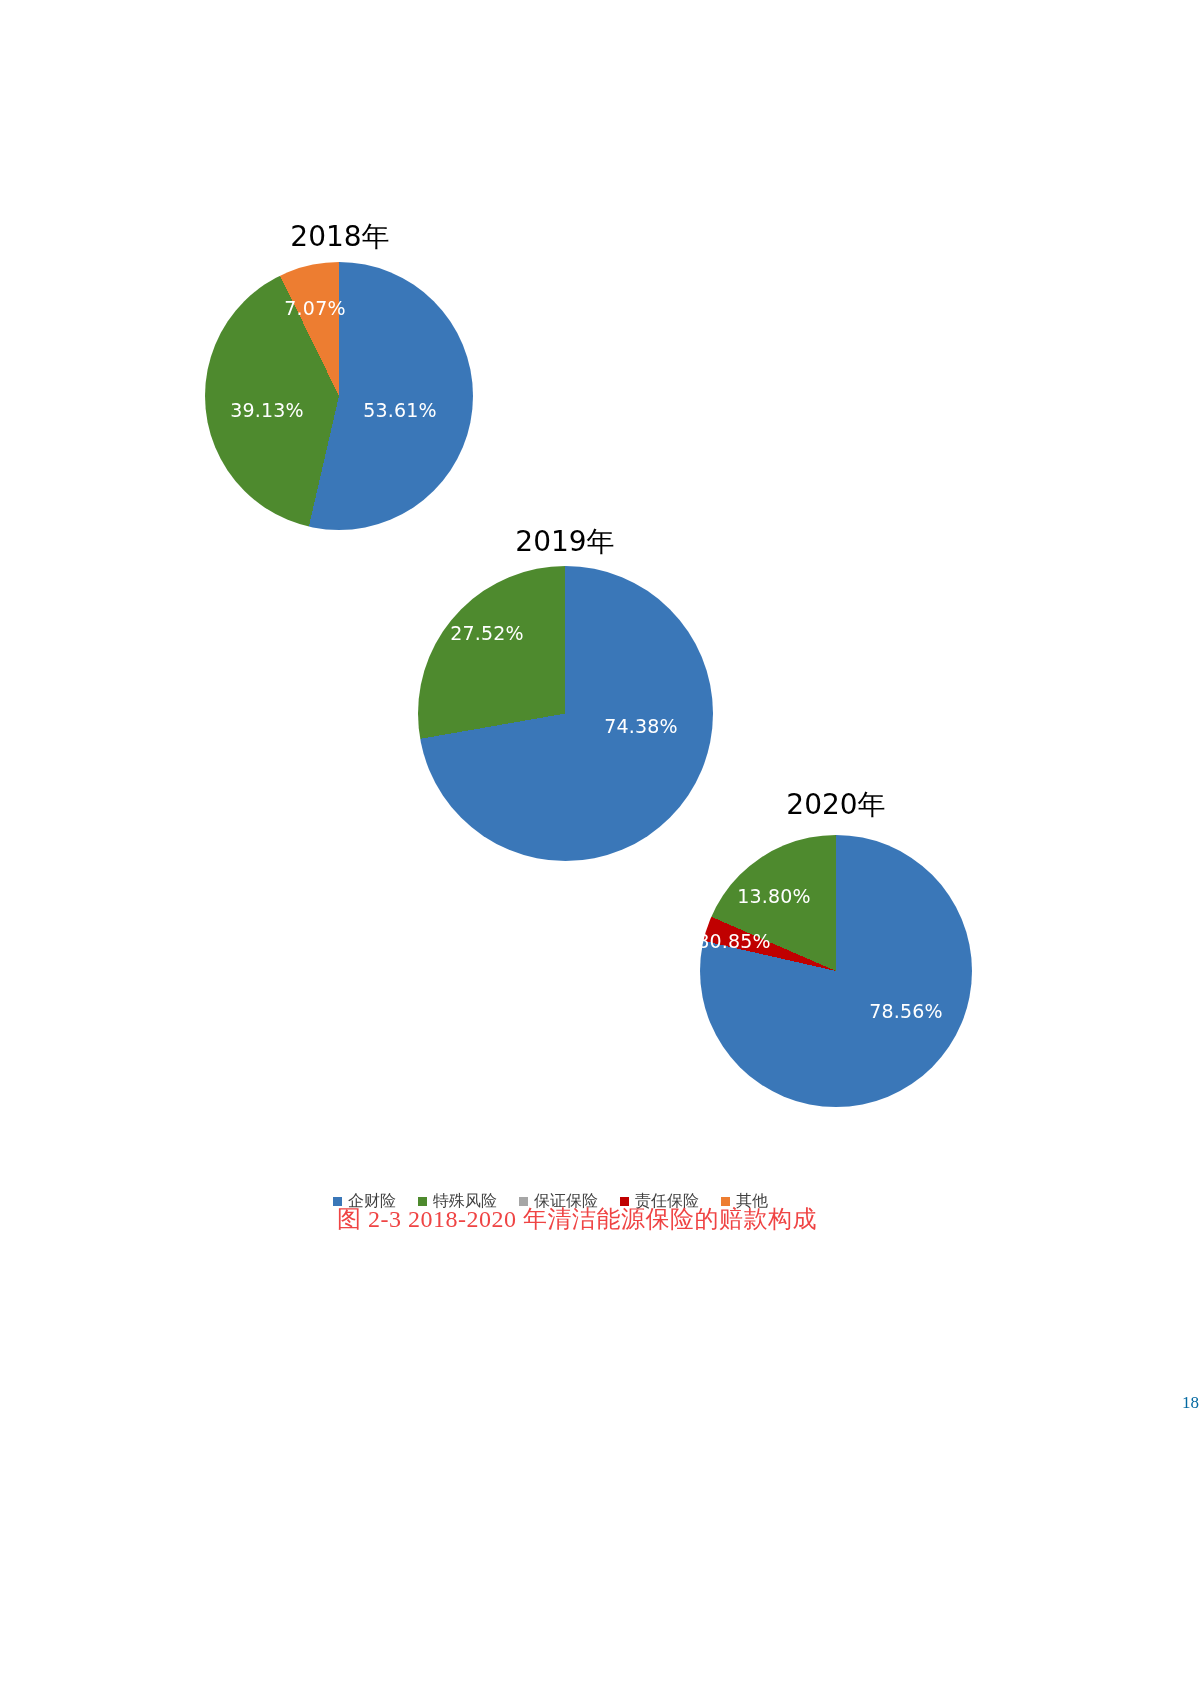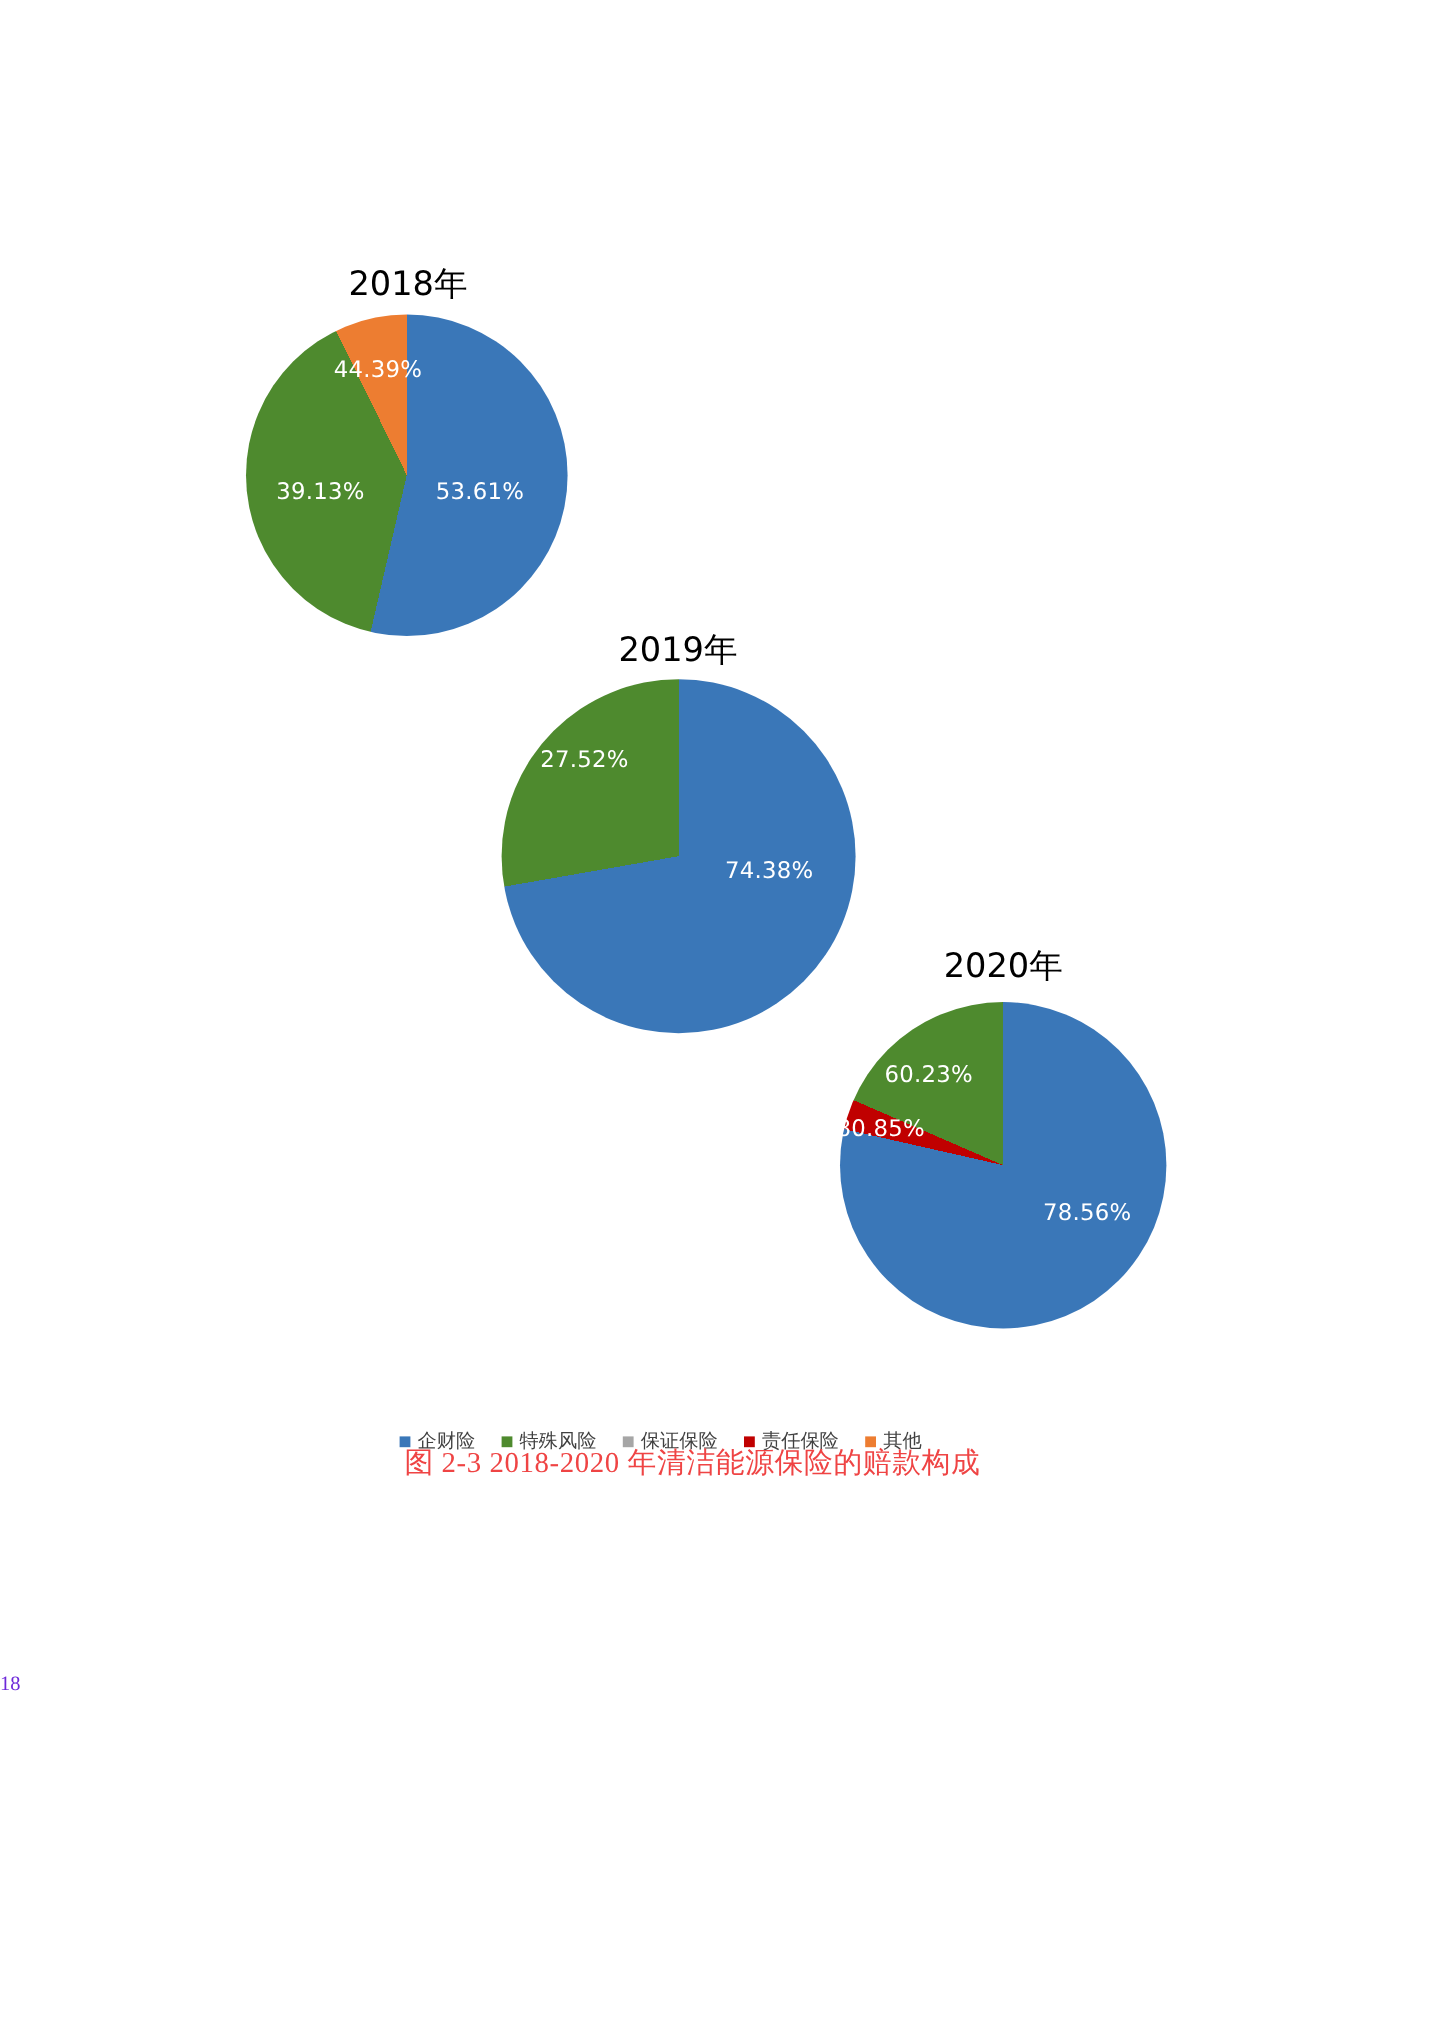--- a/index.html
+++ b/index.html
@@ -83,42 +83,42 @@
     position: absolute;
     font-family: "Liberation Serif", serif;
     font-size: 24px;
     color: #ef4444;
     white-space: nowrap;
     letter-spacing: 0.5px;
   }
   .page-number {
     position: absolute;
     width: 100%;
-    text-align: left;
+    text-align: right;
     font-family: "Liberation Serif", serif;
     font-size: 17px;
-    color: #6d28d9;
+    color: #0369a1;
   }
 </style>
 </head>
 <body>
 
 <div class="page">
 
   <div class="pie-block" style="left:205px; top:218px; width:270px; height:320px;">
     <div class="pie-title">2018年</div>
     <div class="pie-wrap" style="top:44px; width:268px; height:268px;">
       <div class="pie" style="width:268px; height:268px;
                   background: conic-gradient(
                     #3a77b8 0deg 193.0deg,
                     #4e8a2e 193.0deg 333.9deg,
                     #ed7d31 333.9deg 360deg);"></div>
       <div class="slice-label" style="left:195px; top:148px;">53.61%</div>
       <div class="slice-label" style="left:62px; top:148px;">39.13%</div>
-      <div class="slice-label" style="left:110px; top:46px;">44.39%</div>
+      <div class="slice-label" style="left:110px; top:46px;">7.07%</div>
     </div>
   </div>
 
   <div class="pie-block" style="left:415px; top:523px; width:300px; height:345px;">
     <div class="pie-title">2019年</div>
     <div class="pie-wrap" style="left:3px; top:43px; width:295px; height:295px;">
       <div class="pie" style="width:295px; height:295px;
                   background: conic-gradient(
                     #3a77b8 0deg 260.1deg,
                     #4e8a2e 260.1deg 360deg);"></div>
@@ -129,21 +129,21 @@
 
   <div class="pie-block" style="left:692px; top:786px; width:288px; height:330px;">
     <div class="pie-title">2020年</div>
     <div class="pie-wrap" style="left:8px; top:49px; width:272px; height:272px;">
       <div class="pie" style="width:272px; height:272px;
                   background: conic-gradient(
                     #3a77b8 0deg 282.8deg,
                     #c00000 282.8deg 293.5deg,
                     #4e8a2e 293.5deg 360deg);"></div>
       <div class="slice-label" style="left:206px; top:176px;">78.56%</div>
-      <div class="slice-label" style="left:74px; top:61px;">60.23%</div>
+      <div class="slice-label" style="left:74px; top:61px;">13.80%</div>
       <div class="slice-label" style="left:34px; top:106px;">80.85%</div>
     </div>
   </div>
 
   <div class="legend" style="left:333px; top:1155px;margin-top:36px;">
     <div class="legend-item">
       <span class="legend-swatch" style="background:#3a77b8;"></span>
       <span>企财险</span>
     </div>
     <div class="legend-item">

